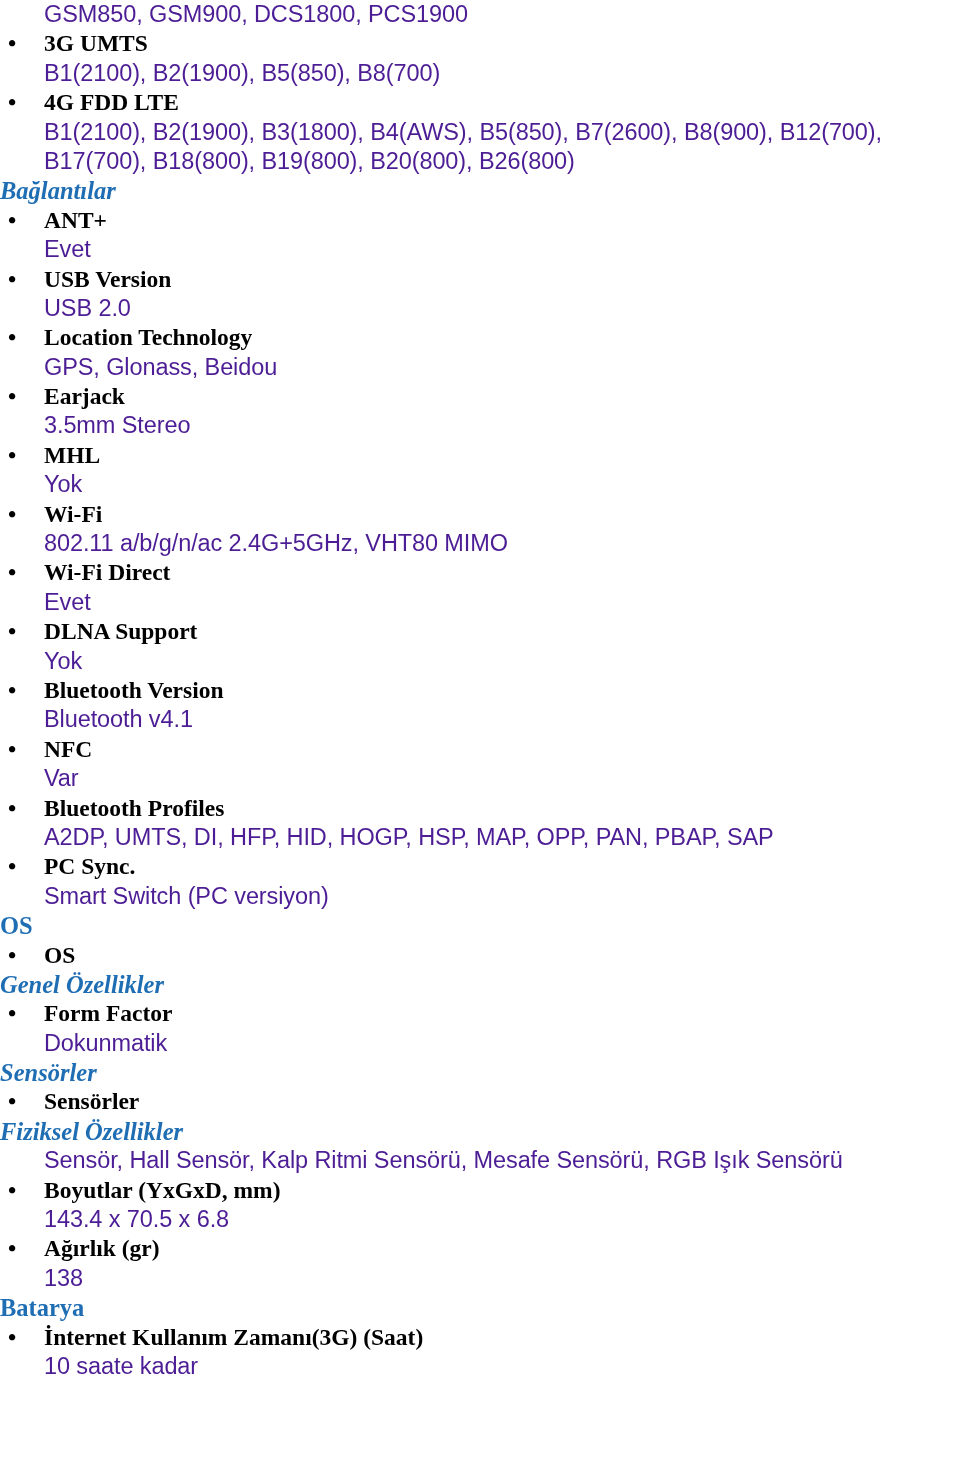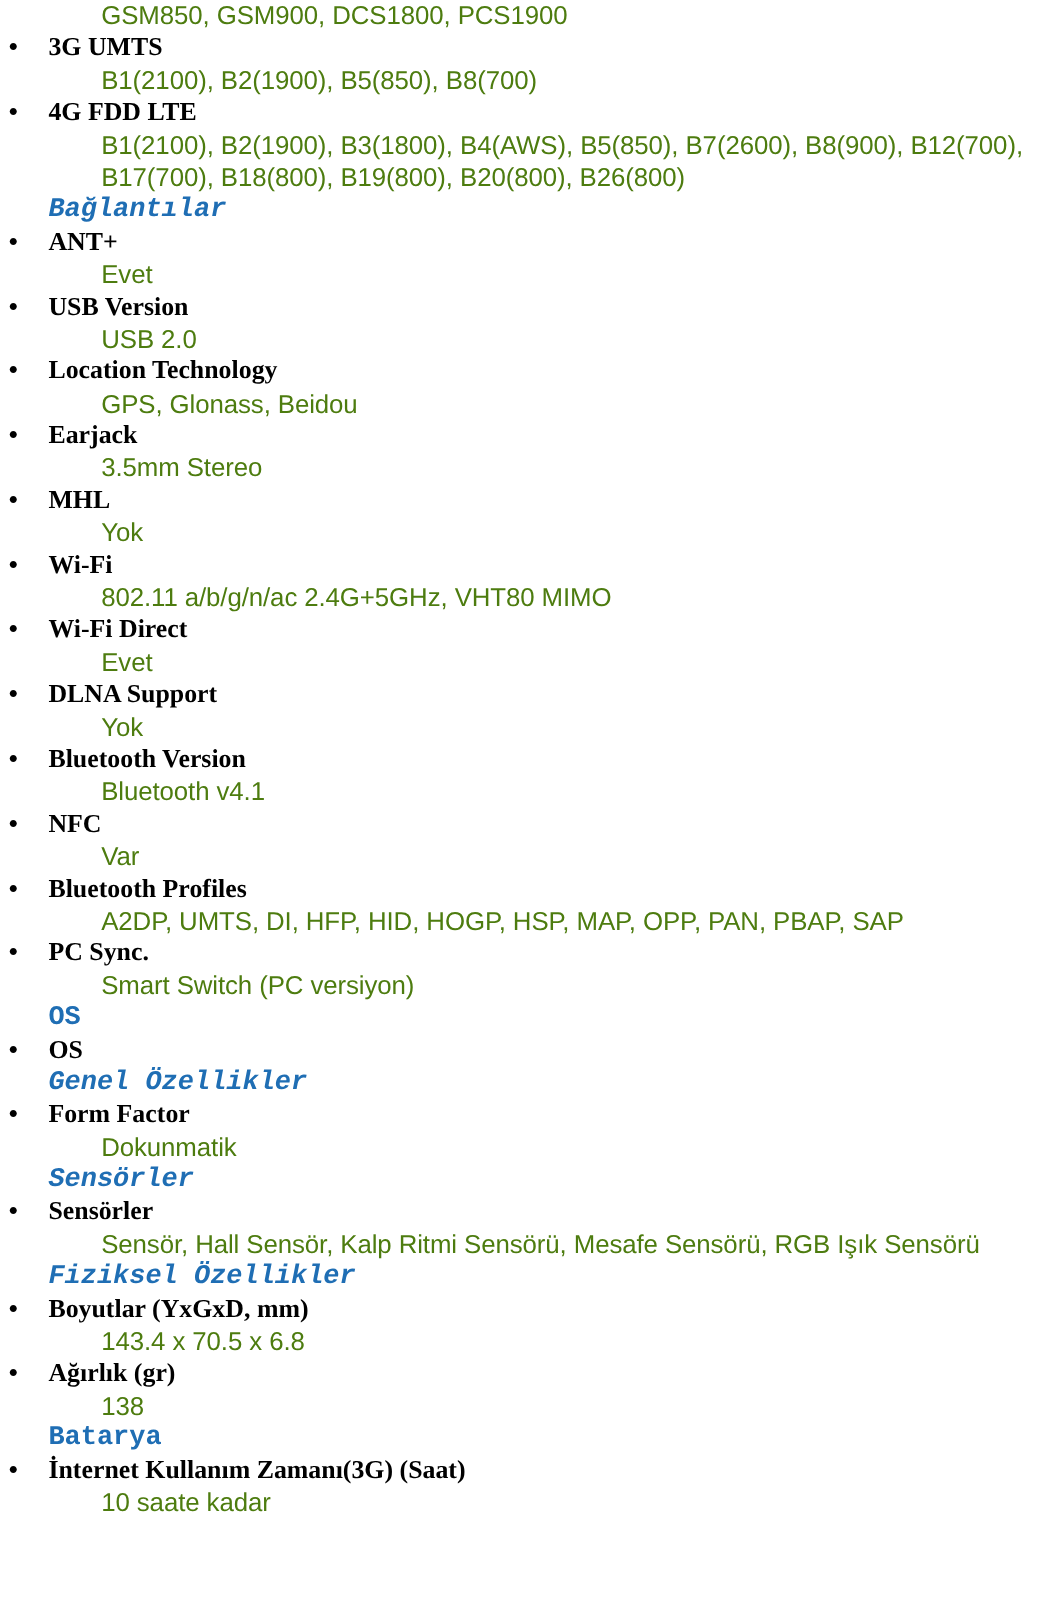--- a/index.html
+++ b/index.html
@@ -28,24 +28,23 @@
     position: relative;
     height: 29.4px;
     line-height: 29.4px;
     white-space: nowrap;
   }
 
   
   .val {
     font-family: "Liberation Sans", sans-serif;
     font-size: 23.5px;
-    color: #4d7c0f;
-    padding-left: 64px;
+    color: #4c1d95;
+    padding-left: 44px;
     letter-spacing: -0.1px;
-    margin-left: 28px;
   }
 
   
   .item {
     font-family: "Liberation Serif", "DejaVu Serif", serif;
     font-weight: bold;
     font-size: 23.5px;
     color: #000000;
     padding-left: 44px;
   }
@@ -56,25 +55,24 @@
     width: 12px;
     text-align: left;
     font-family: "Liberation Serif", serif;
     font-size: 23.5px;
     line-height: 29.4px;
     color: #000000;
   }
 
   
   .heading {
-    font-family: Liberation Mono, monospace;
+    font-family: Liberation Serif, serif;
     font-weight: bold;
     font-size: 24.5px;
     color: #1f6eb4;
-    padding-left: 44px;
   }
   .heading.italic {
     font-style: italic;
   }
   .heading.upright {
     font-style: normal;
   }
 </style>
 </head>
 <body>
@@ -112,22 +110,22 @@
       <div class="line val">A2DP, UMTS, DI, HFP, HID, HOGP, HSP, MAP, OPP, PAN, PBAP, SAP</div>
       <div class="line item"><span class="bullet">•</span><span>PC Sync.</span></div>
       <div class="line val">Smart Switch (PC versiyon)</div>
       <div class="line heading upright">OS</div>
       <div class="line item"><span class="bullet">•</span><span>OS</span></div>
       <div class="line heading italic">Genel Özellikler</div>
       <div class="line item"><span class="bullet">•</span><span>Form Factor</span></div>
       <div class="line val">Dokunmatik</div>
       <div class="line heading italic">Sensörler</div>
       <div class="line item"><span class="bullet">•</span><span>Sensörler</span></div>
+      <div class="line heading italic">Fiziksel Özellikler</div>
       <div class="line val">Sensör, Hall Sensör, Kalp Ritmi Sensörü, Mesafe Sensörü, RGB Işık Sensörü</div>
-      <div class="line heading italic">Fiziksel Özellikler</div>
       <div class="line item"><span class="bullet">•</span><span>Boyutlar (YxGxD, mm)</span></div>
       <div class="line val">143.4 x 70.5 x 6.8</div>
       <div class="line item"><span class="bullet">•</span><span>Ağırlık (gr)</span></div>
       <div class="line val">138</div>
       <div class="line heading upright">Batarya</div>
       <div class="line item"><span class="bullet">•</span><span>İnternet Kullanım Zamanı(3G) (Saat)</span></div>
       <div class="line val">10 saate kadar</div>
     </div>
 </div>
 

